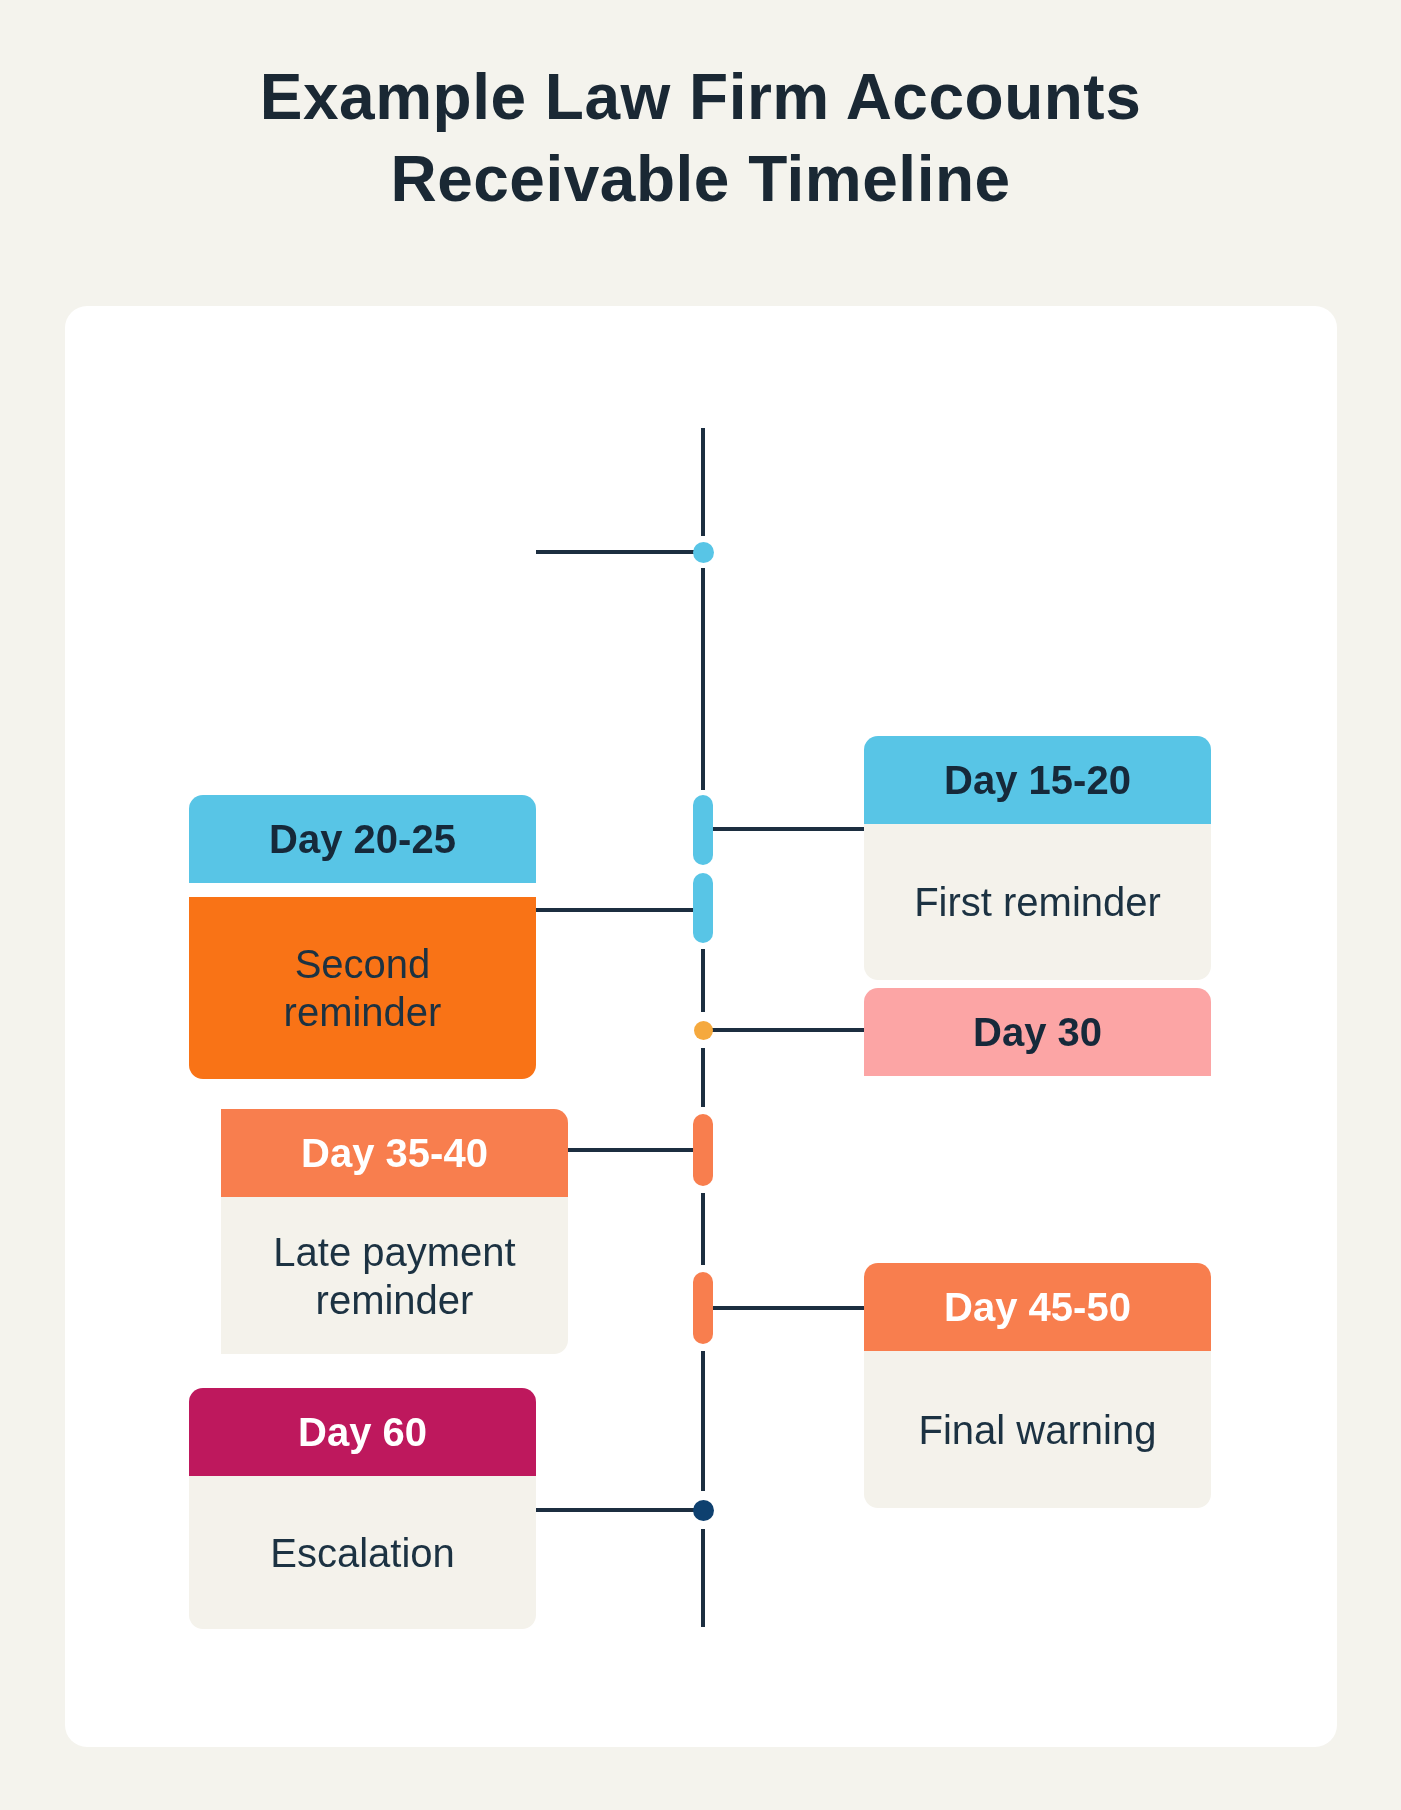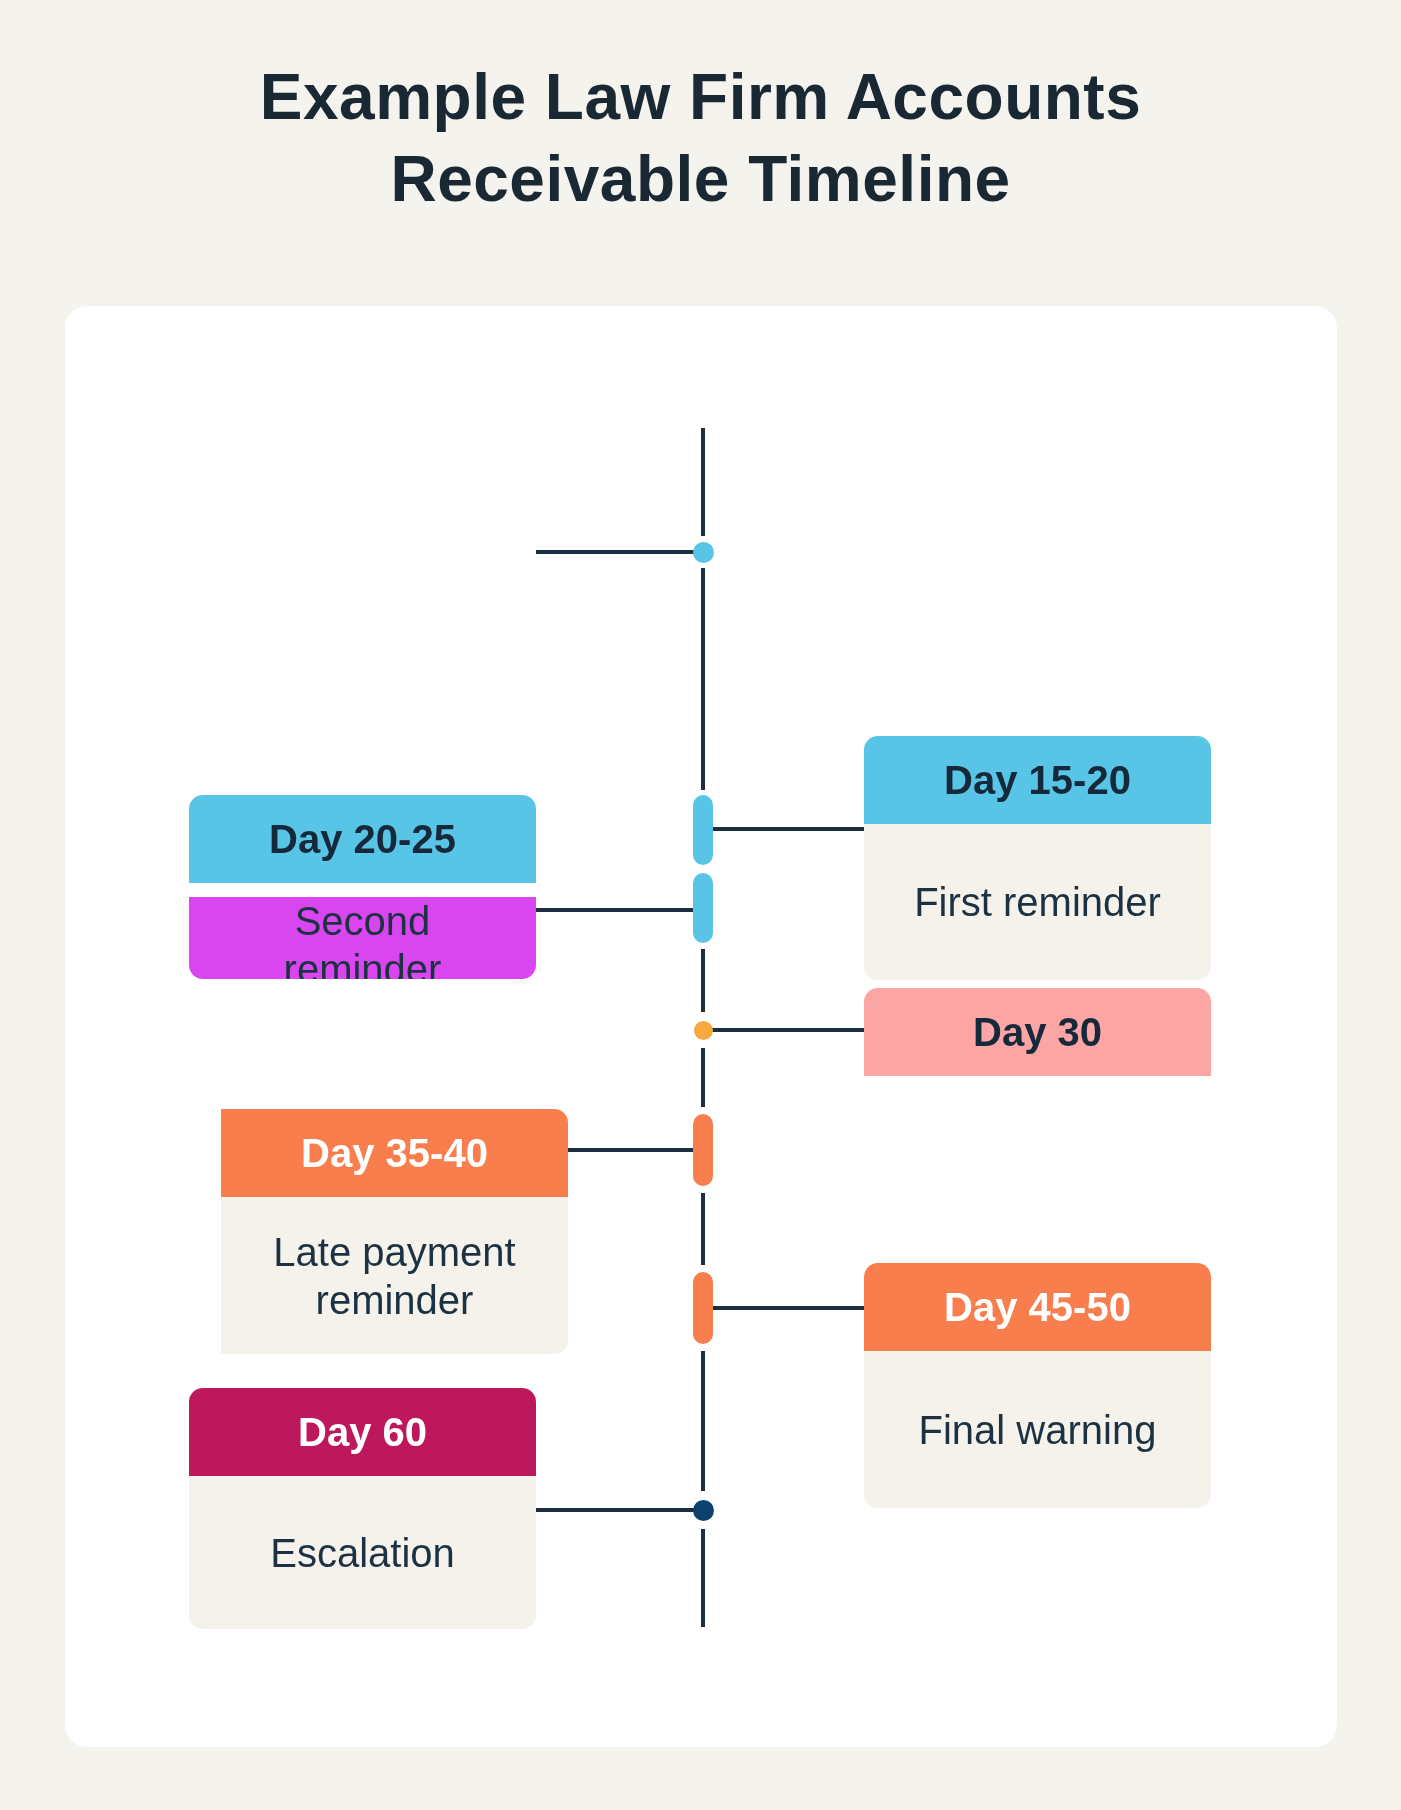--- a/index.html
+++ b/index.html
@@ -50,25 +50,25 @@
     <div class="hconn" style="left: 710px; width: 154px; top: 826.75px; background: rgb(28, 46, 64);"></div>
     <div class="capsule" style="left: 693px; top: 795px; height: 70px; background: rgb(88, 197, 230);"></div>
     <div class="card" style="left: 864px; top: 704px; height: 244px; margin-top: 32px;">
       <div class="card-header" style="background: rgb(88, 197, 230); color: rgb(22, 41, 58);">
         <span>Day 15-20</span>
       </div>
       <div class="card-body" style="background: rgb(244, 242, 235); color: rgb(28, 50, 66); align-items: center;"><span>First reminder</span></div>
     </div>
     <div class="hconn" style="left: 536px; width: 158px; top: 907.75px; background: rgb(28, 46, 64);"></div>
     <div class="capsule" style="left: 693px; top: 873px; height: 70px; background: rgb(88, 197, 230);"></div>
-    <div class="card" style="left: 189px; top: 795px; height: 184px;">
+    <div class="card" style="left: 189px; top: 795px; height: 284px;">
       <div class="card-header" style="background: rgb(88, 197, 230); color: rgb(22, 41, 58);">
         <span>Day 20-25</span>
       </div>
-      <div class="card-body" style="background: #d946ef; color: rgb(28, 50, 66); margin-top: 14px;"><span>Second
+      <div class="card-body" style="background: #f97316; color: rgb(28, 50, 66); margin-top: 14px;"><span>Second
 reminder</span></div>
     </div>
     <div class="hconn" style="left: 710px; width: 154px; top: 1027.75px; background: rgb(28, 46, 64);"></div>
     <div class="dot" style="height: 19px; width: 19px; left: 693.5px; top: 1020.5px; background: rgb(245, 169, 62);"></div>
     <div class="card" style="left: 864px; top: 988px; height: 241px;">
       <div class="card-header" style="background: #fca5a5; color: rgb(22, 41, 58);">
         <span>Day 30</span>
       </div>
     </div>
     <div class="hconn" style="left: 536px; width: 158px; top: 1147.75px; background: rgb(28, 46, 64);"></div>

